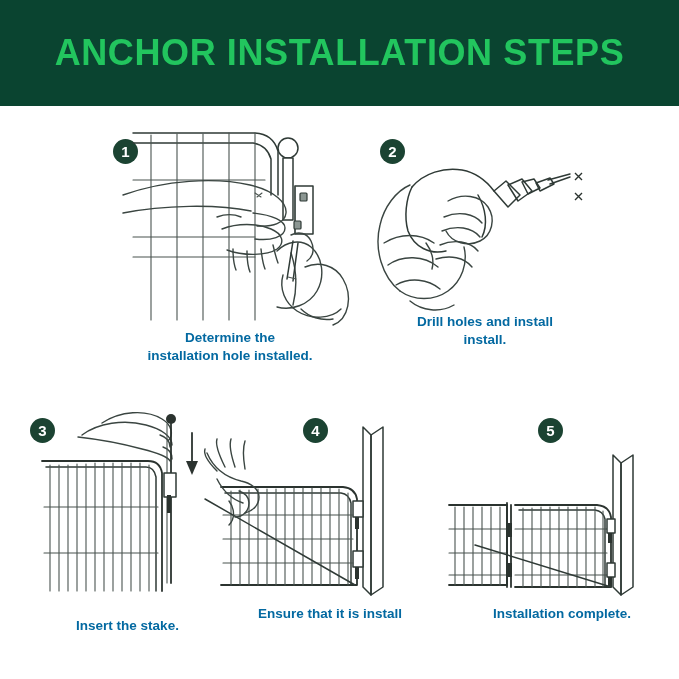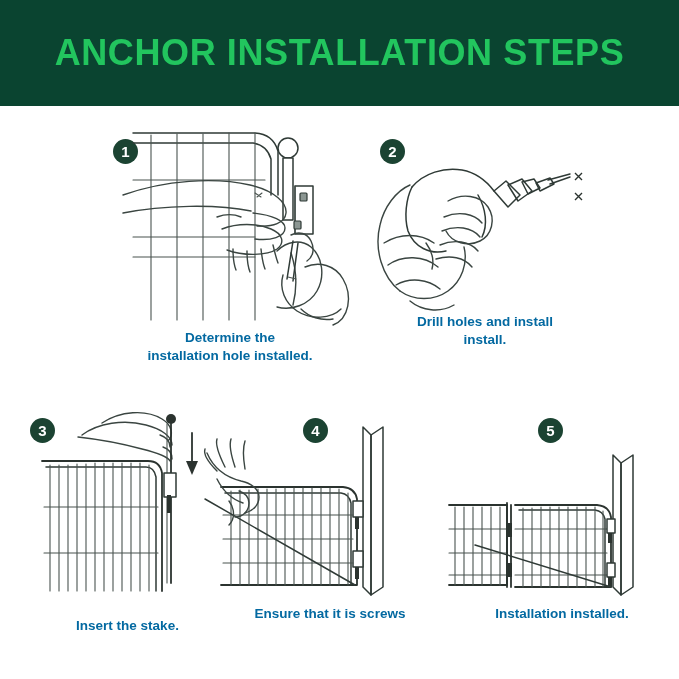--- a/index.html
+++ b/index.html
@@ -293,21 +293,21 @@
         <path class="ln-h" d="M2 66 C-6 58 -12 50 -10 44"></path>
         <path class="ln-h" d="M10 62 C4 50 0 40 2 34"></path>
         <path class="ln-h" d="M20 62 C16 50 14 40 16 34"></path>
         <path class="ln-h" d="M30 64 C28 52 28 42 30 36"></path>
         <path class="ln-h" d="M-8 48 C-2 62 10 72 26 76 C36 78 44 84 44 92 C44 100 38 106 30 108"></path>
         <path class="ln-h" d="M2 74 C8 86 16 94 28 98"></path>
         <path class="ln-h" d="M24 86 c6 2 10 6 10 12 c0 8 -6 14 -14 14"></path>
         <path class="ln-h" d="M14 96 c6 8 6 18 0 24"></path>
       </svg>
       <div class="caption" style="left:0px; top:200px; width:230px;">
-        <div>Ensure that it is screws</div>
+        <div>Ensure that it is install</div>
       </div>
     </div>
 
     <div class="step" style="left:445px; top:299px; width:234px; height:250px;">
       <div class="badge" style="left:93px; top:13px;">
         <span>5</span>
       </div>
       <svg class="step-art" width="234" height="195" viewBox="0 0 234 195">
 
         <path class="ln" d="M168 50 V182 l8 8 V58 z"></path>
@@ -346,18 +346,18 @@
         <path class="ln-t" d="M158 106 V182"></path>
 
         <path class="fillw" d="M162 114 h8 v14 h-8 z"></path>
         <path class="fillw" d="M162 158 h8 v14 h-8 z"></path>
         <rect class="fd" x="163" y="128" width="4" height="10"></rect>
         <rect class="fd" x="163" y="172" width="4" height="10"></rect>
 
         <path class="ln" d="M30 140 L166 182"></path>
       </svg>
       <div class="caption" style="left:0px; top:200px; width:234px;">
-        <div>Installation installed.</div>
+        <div>Installation complete.</div>
       </div>
     </div>
 
   </div>
 </div>
 
 </body></html>

